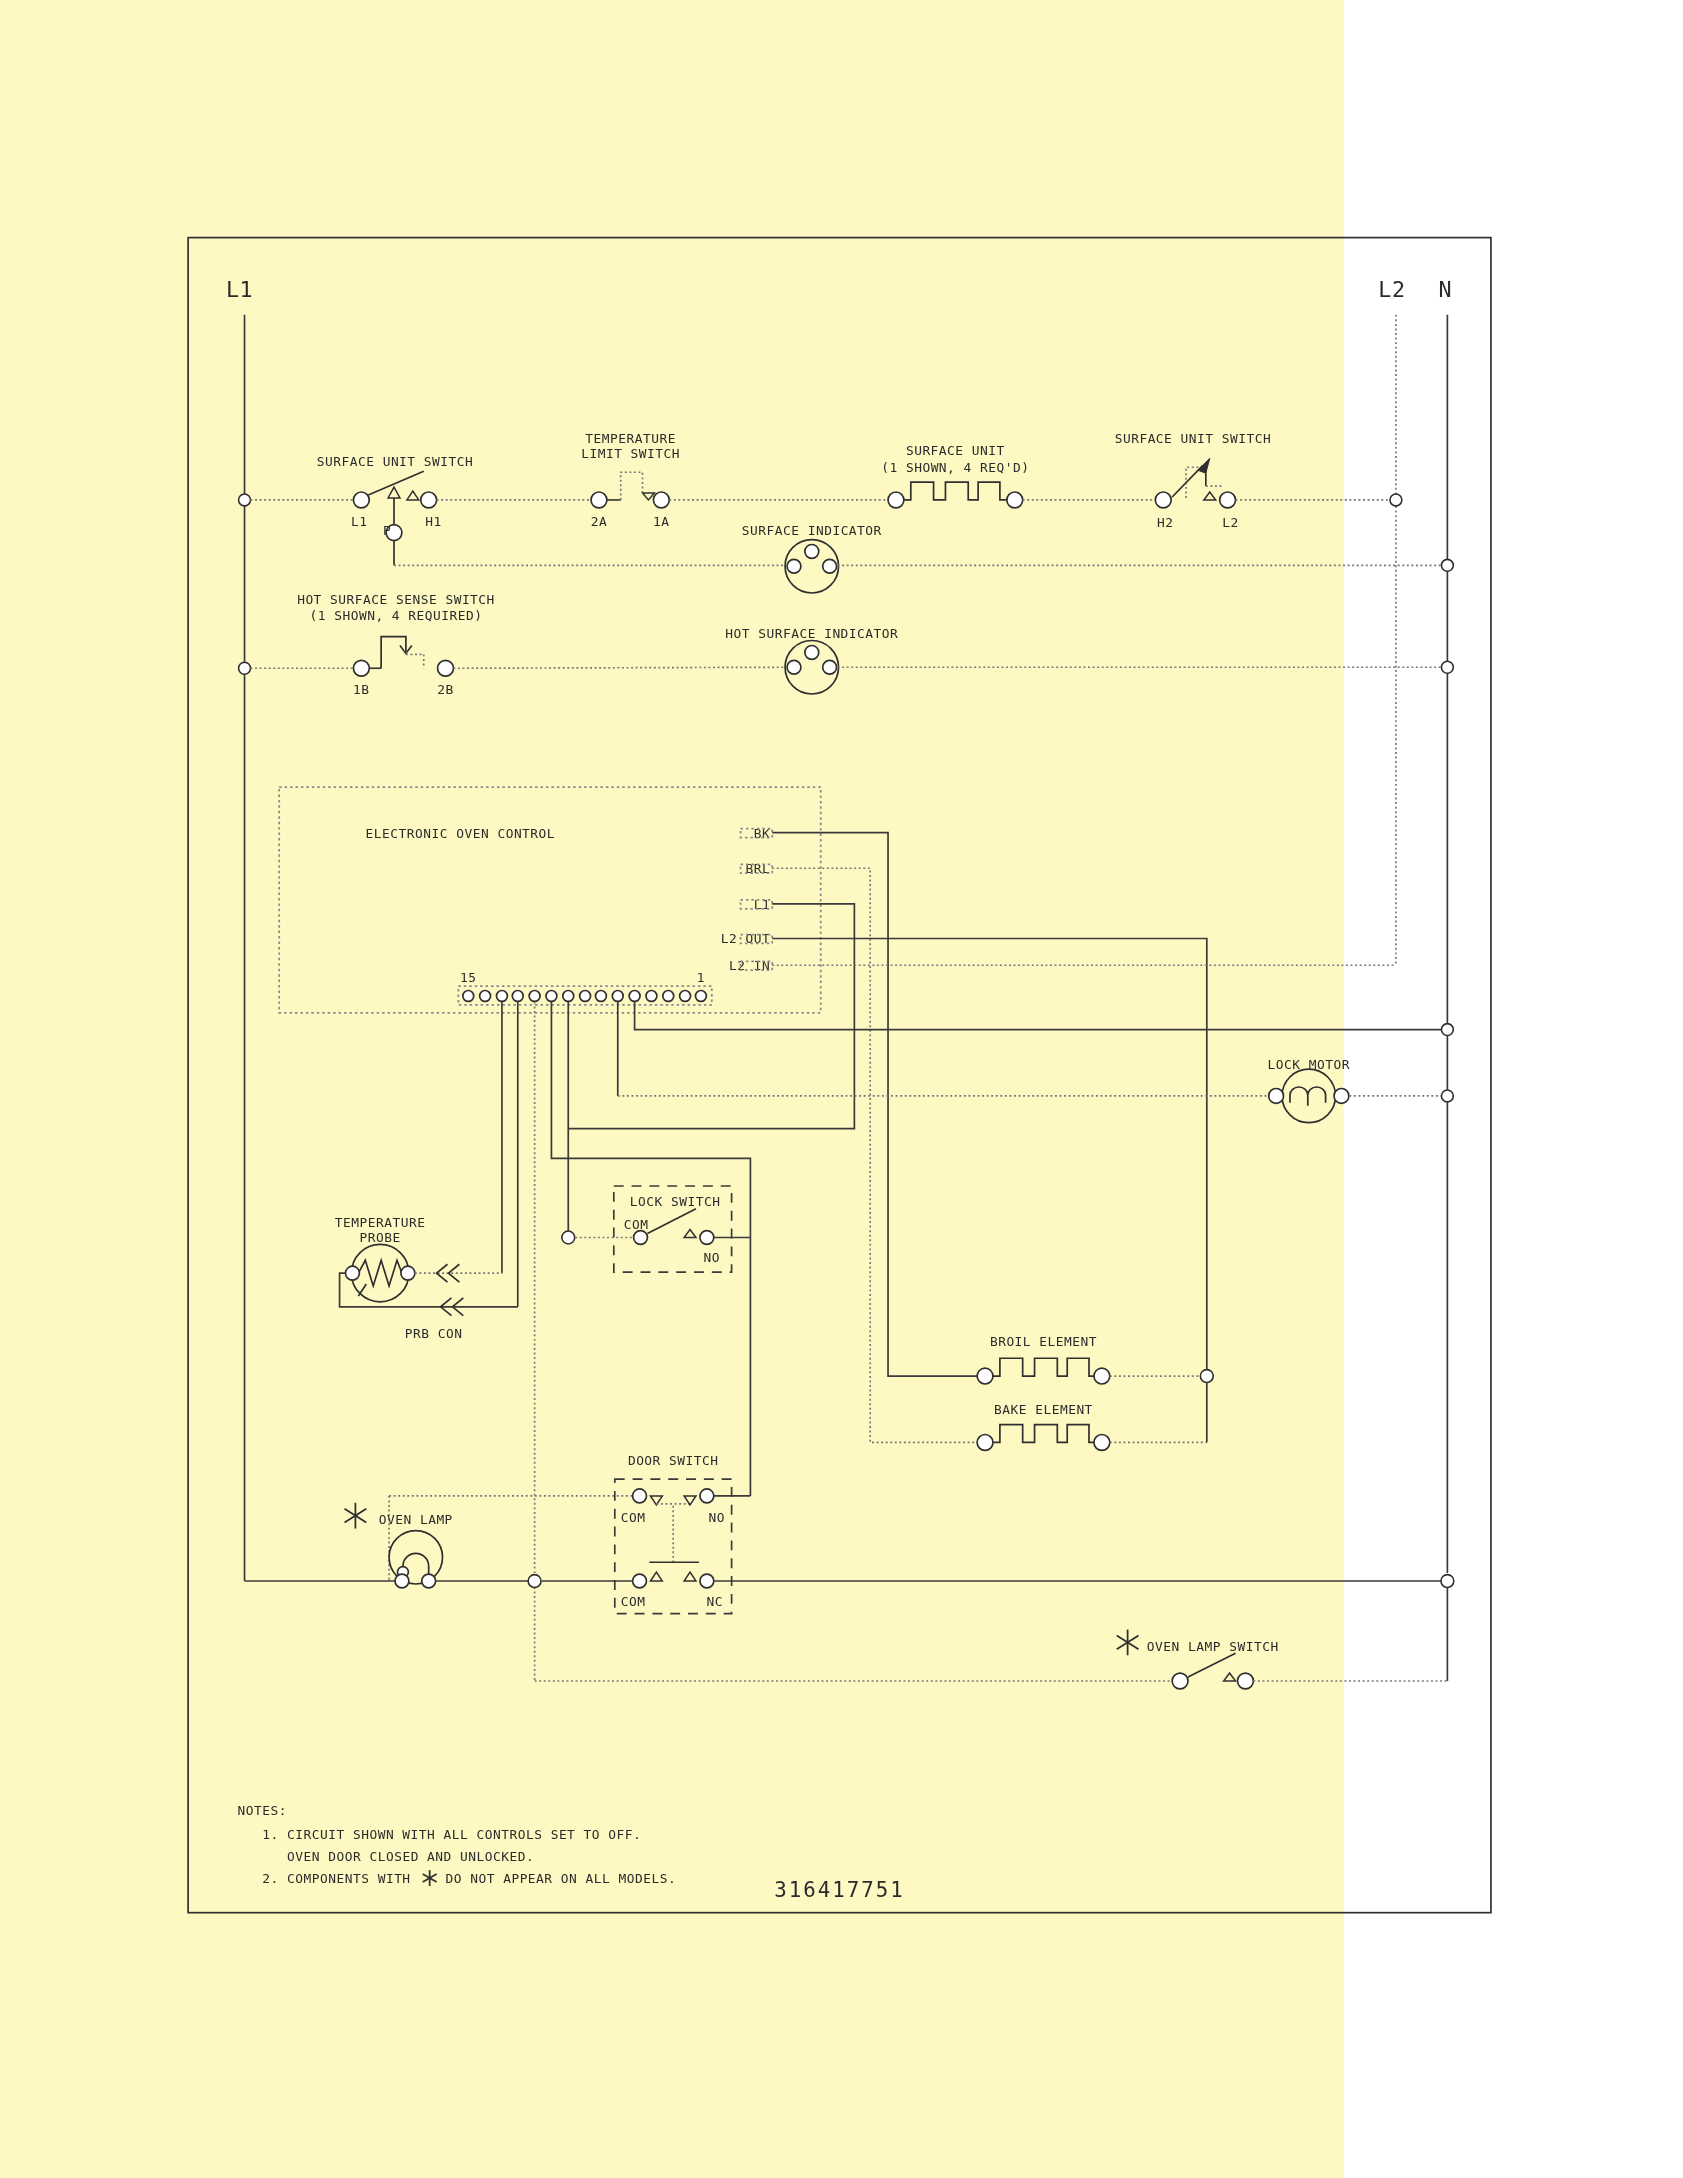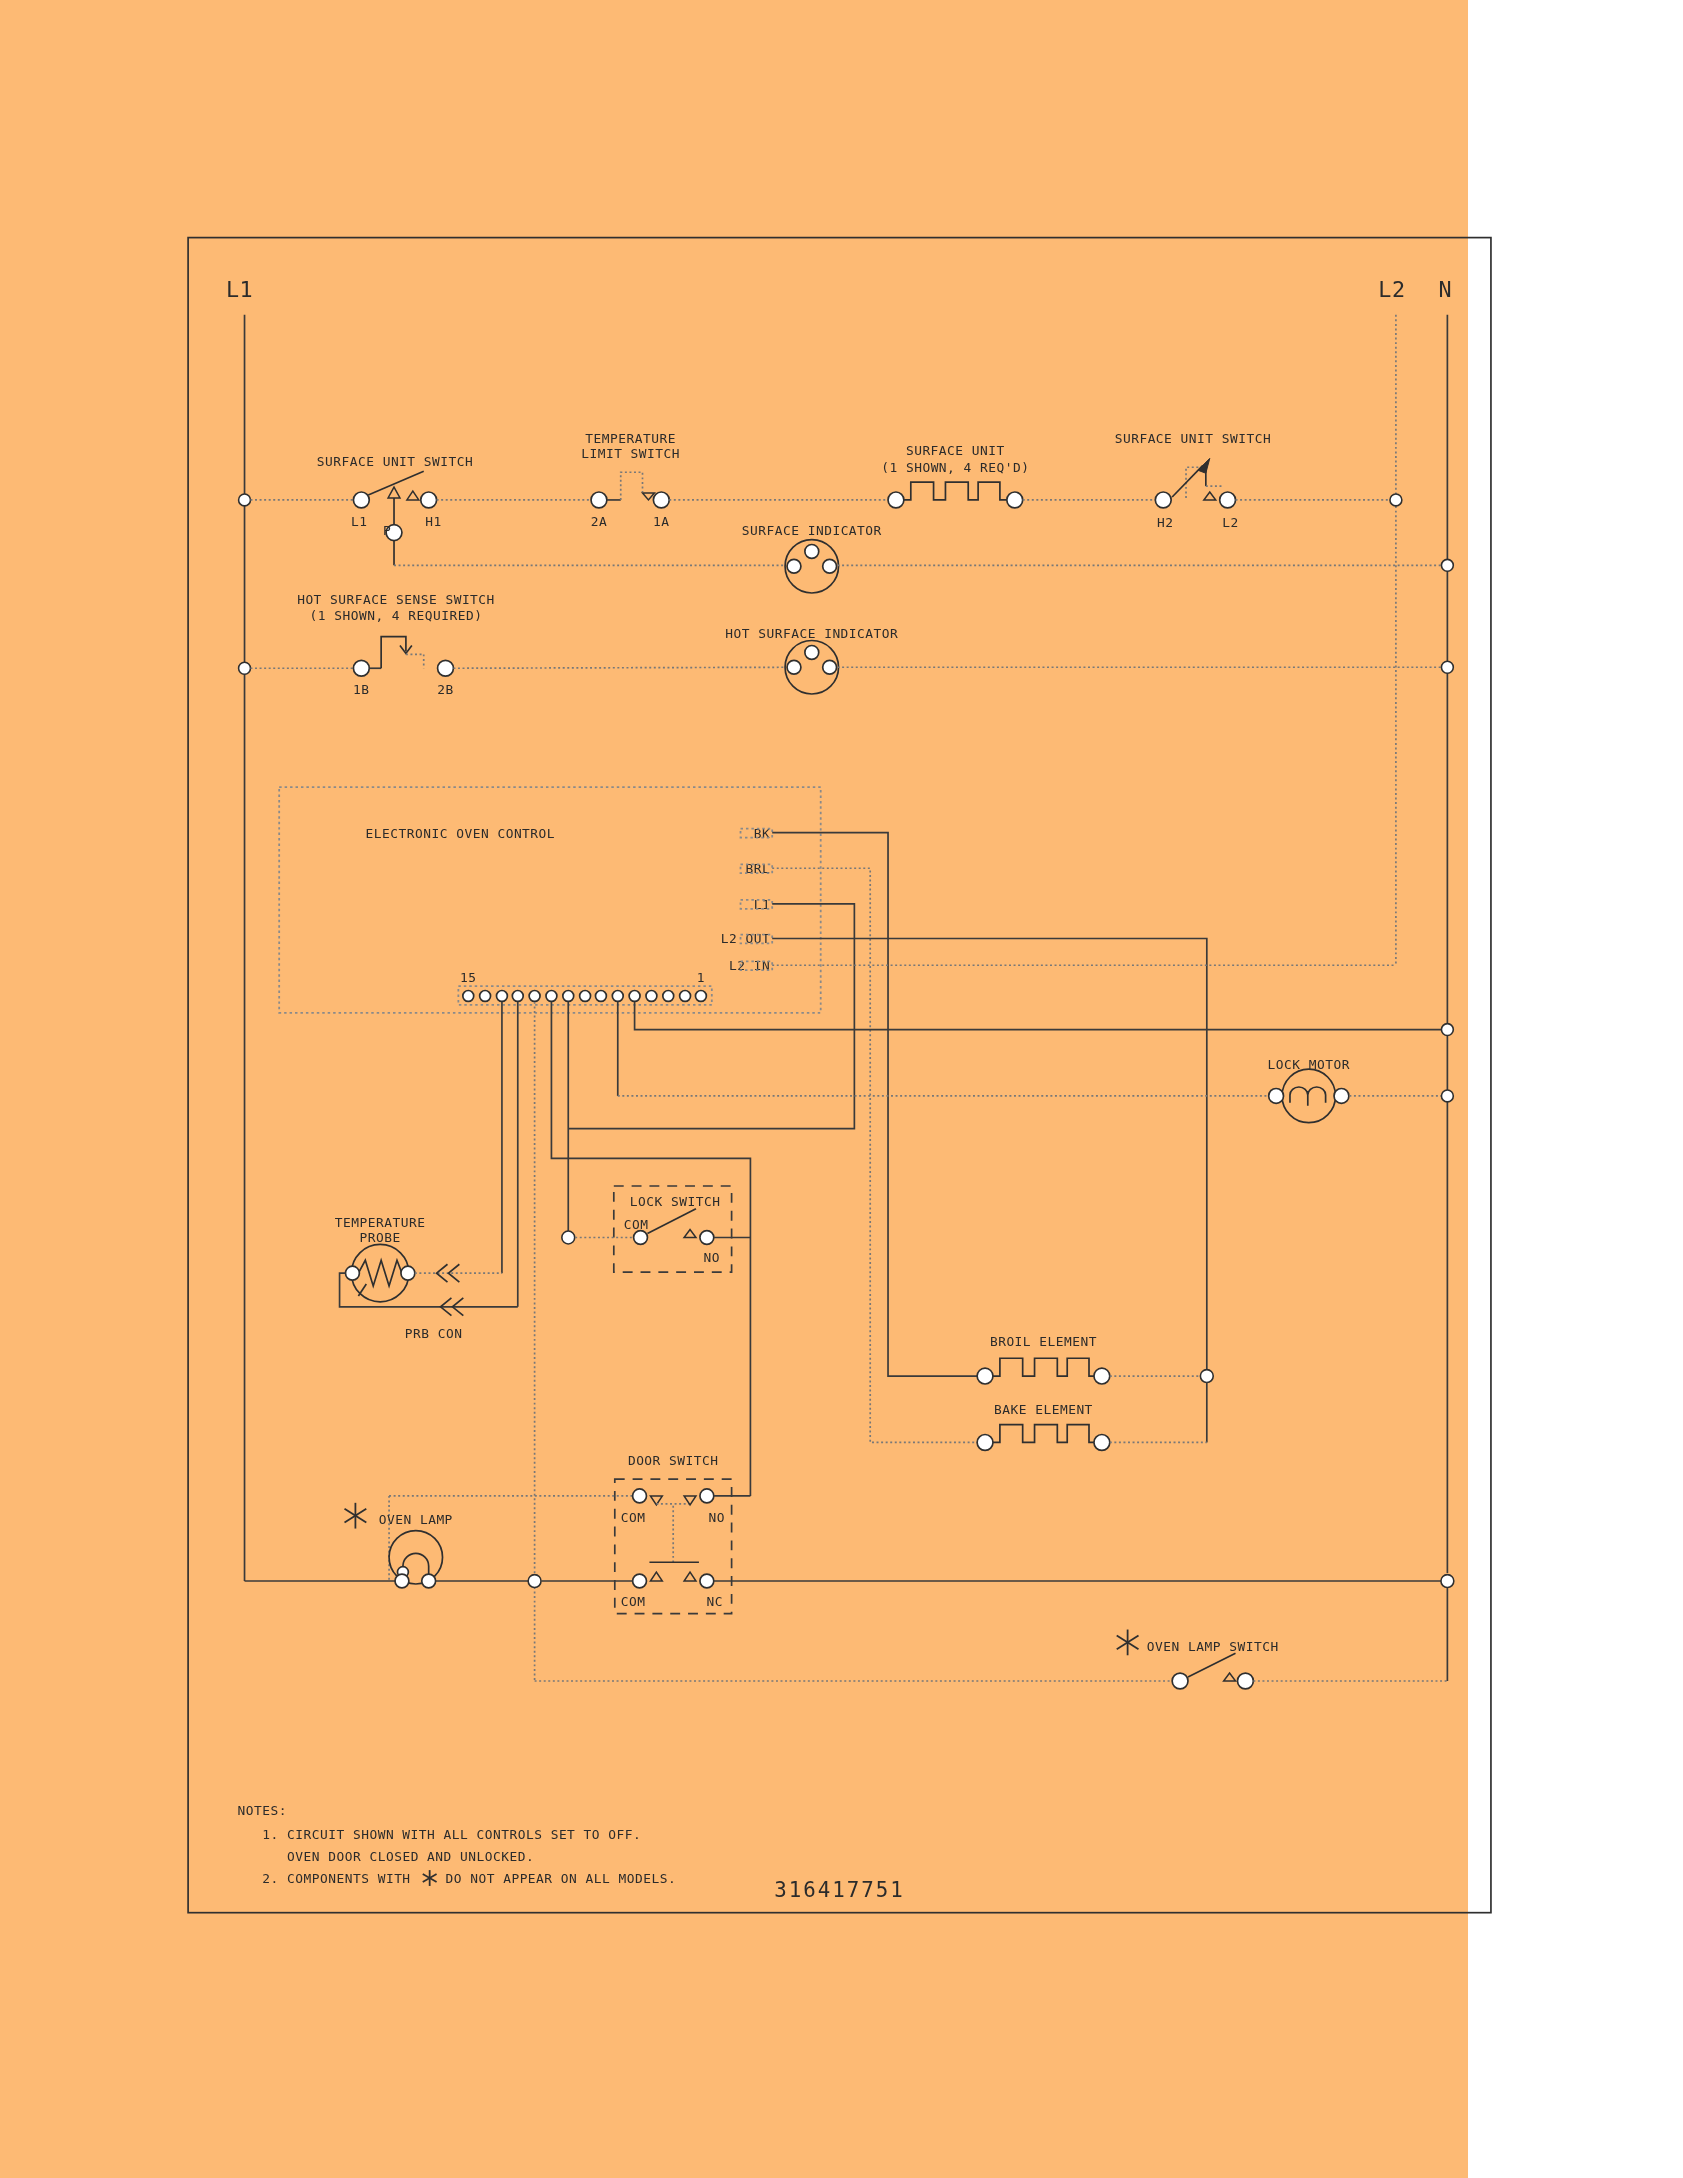--- a/index.html
+++ b/index.html
@@ -1,16 +1,16 @@
 <!DOCTYPE html>
 <html><head>
 <meta charset="utf-8">
 <style>
   html,body{margin:0;padding:0;background:#ffffff;}
-  .page{position:relative;width:1468px;height:2178px;background:#fdba74;
+  .page{position:relative;width:1344px;height:2178px;background:#fef9c3;
         font-family:"DejaVu Sans Mono", monospace;}
   svg{position:absolute;left:0;top:0;}
   text{fill:#2b2b2b;letter-spacing:.5px;}
   .lbl{font-size:13px;}
   .lbl-big{font-size:22px;}
   .lbl-pn{font-size:21px;letter-spacing:2px;}
   .w  {stroke:#3a3a3a;stroke-width:1.7;fill:none;}
   .wg {stroke:#787878;stroke-width:1.7;fill:none;stroke-dasharray:2 2.6;}
   .sym{stroke:#2f2f2f;stroke-width:1.7;fill:none;}
   .term{stroke:#2f2f2f;stroke-width:1.7;fill:#ffffff;}

